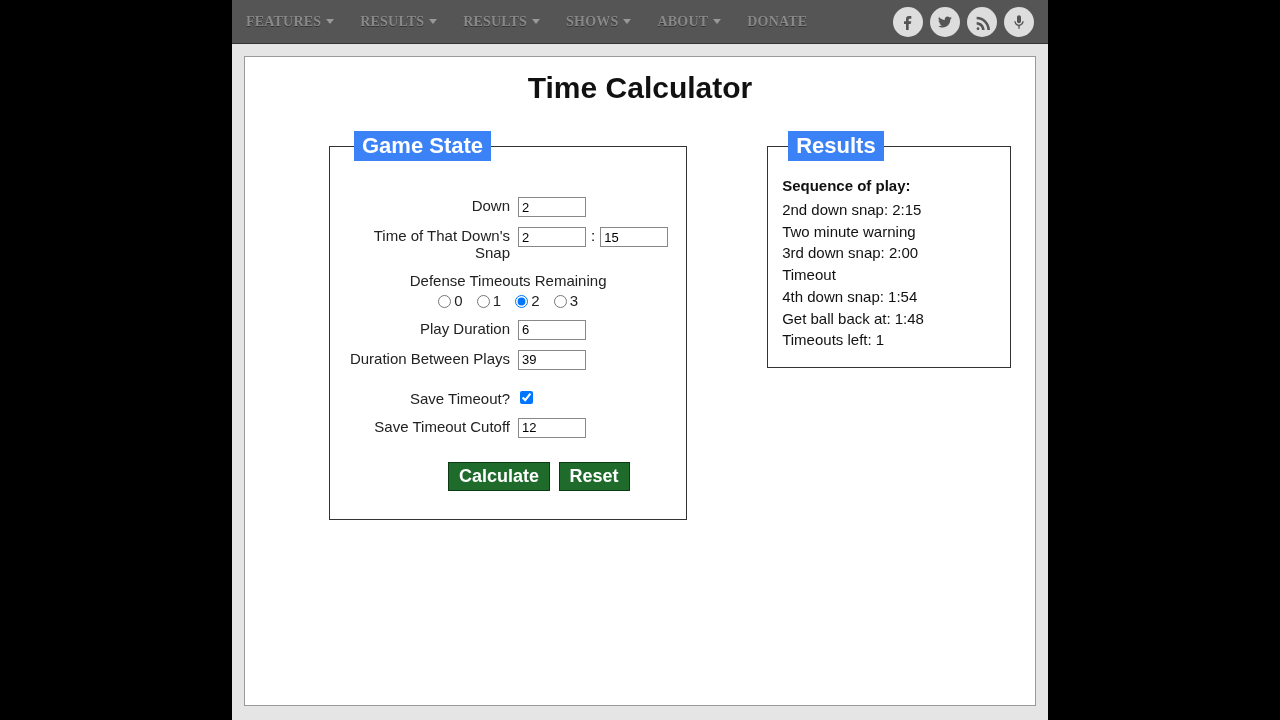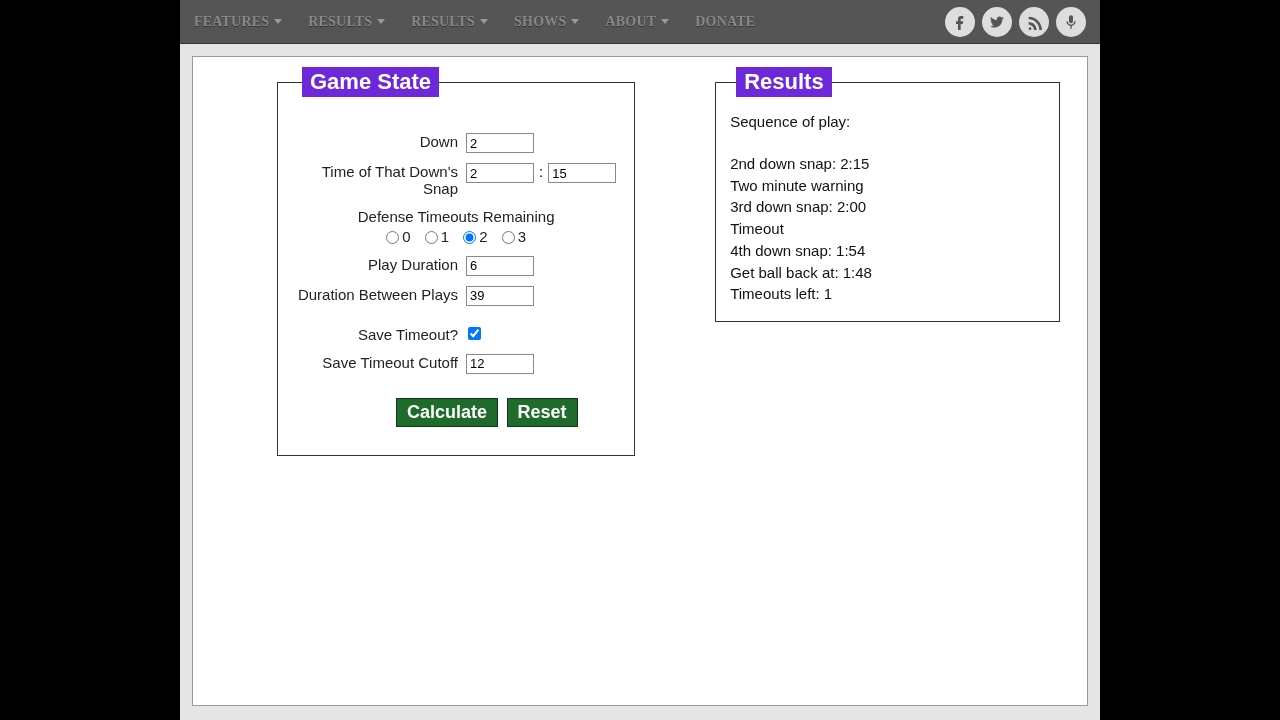--- a/index.html
+++ b/index.html
@@ -5,21 +5,21 @@
 * { box-sizing: border-box; margin: 0; padding: 0; }
 body {
   background: #000;
   font-family: Arial, Helvetica, sans-serif;
   width: 1280px;
   height: 720px;
   overflow: hidden;
 }
 .page-wrap {
   background: #e5e5e5;
-  width: 920px;
+  width: 816px;
   margin: 0 auto;
   height: 720px;
 }
 .topbar {
   background: #555;
   height: 44px;
   display: flex;
   align-items: center;
   padding: 0 14px;
   border-bottom: 1px solid #333;
@@ -87,21 +87,21 @@
   padding-left: 60px;
 }
 fieldset {
   border: 1px solid #333;
   padding: 36px 18px 28px 18px;
   position: relative;
 }
 fieldset.gamestate { width: 330px; }
 fieldset.results { width: 345px; padding: 14px 14px 16px 14px; }
 legend {
-  background: #6d28d9;
+  background: #3b82f6;
   color: #fff;
   font-family: 'Arial Narrow', Arial, sans-serif;
   font-stretch: condensed;
   font-size: 22px;
   font-weight: bold;
   padding: 2px 8px;
   margin-left: 6px;
 }
 .form-row {
   display: flex;
@@ -146,21 +146,21 @@
   border: 1px solid #0c3a14;
   padding: 3px 10px;
   cursor: pointer;
   margin-right: 4px;
 }
 .results-body {
   font-size: 15px;
   color: #111;
   line-height: 1.45;
 }
-.results-body .seq-title { font-weight: normal; margin-bottom: 20px; display: block; }
+.results-body .seq-title { font-weight: bold; margin-bottom: 2px; display: block; }
 .checkbox-cell { text-align: left; padding-left: 2px; }
 .checkbox-cell input { width: 13px; height: 13px; }
 .spacer { height: 10px; }
 </style>
 </head>
 <body>
 
 <div class="page-wrap">
 
   <div class="topbar">
@@ -207,20 +207,21 @@
         </div>
       <div class="social-btn">
           <svg viewBox="0 0 24 24">
             <path d="M12 2c-1.7 0-3 1.3-3 3v6c0 1.7 1.3 3 3 3s3-1.3 3-3V5c0-1.7-1.3-3-3-3zm5 9c0 2.8-2.2 5-5 5s-5-2.2-5-5H5c0 3.5 2.6 6.4 6 6.9V22h2v-4.1c3.4-.5 6-3.4 6-6.9h-2z"></path>
           </svg>
         </div>
     </div>
   </div>
 
   <div class="content">
+    <h1 class="page-title">Time Calculator</h1>
 
     <div class="panels">
 
       <fieldset class="gamestate">
         <legend>Game State</legend>
 
         <div class="form-row">
           <div class="form-label">Down</div>
           <input type="number" value="2" style="">
         </div>

